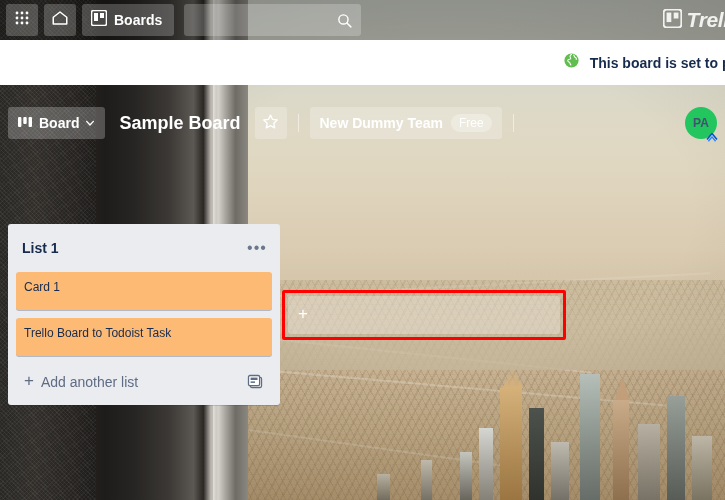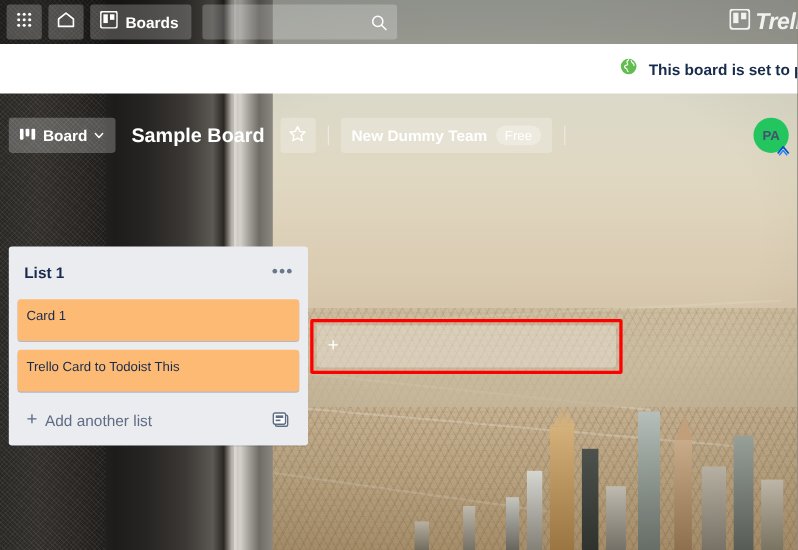--- a/index.html
+++ b/index.html
@@ -588,21 +588,21 @@
     <div class="list">
       <div class="list-header">
         <div class="list-title">List 1</div>
         <div class="list-menu">•••</div>
       </div>
 
       <div class="card">
         <span>Card 1</span>
       </div>
       <div class="card">
-        <span>Trello Card to Todoist This</span>
+        <span>Trello Board to Todoist Task</span>
       </div>
 
       <div class="list-footer">
         <div class="add-card">
           <span class="plus">+</span>
           <span>Add another list</span>
         </div>
         <div class="tmpl-btn">
           <svg width="16" height="16" viewBox="0 0 16 16" fill="none" stroke="#5e6c84" stroke-width="1.3">
             <rect x="3.4" y="3.4" width="11.1" height="10.1" rx="1.4" fill="#fff"></rect>

